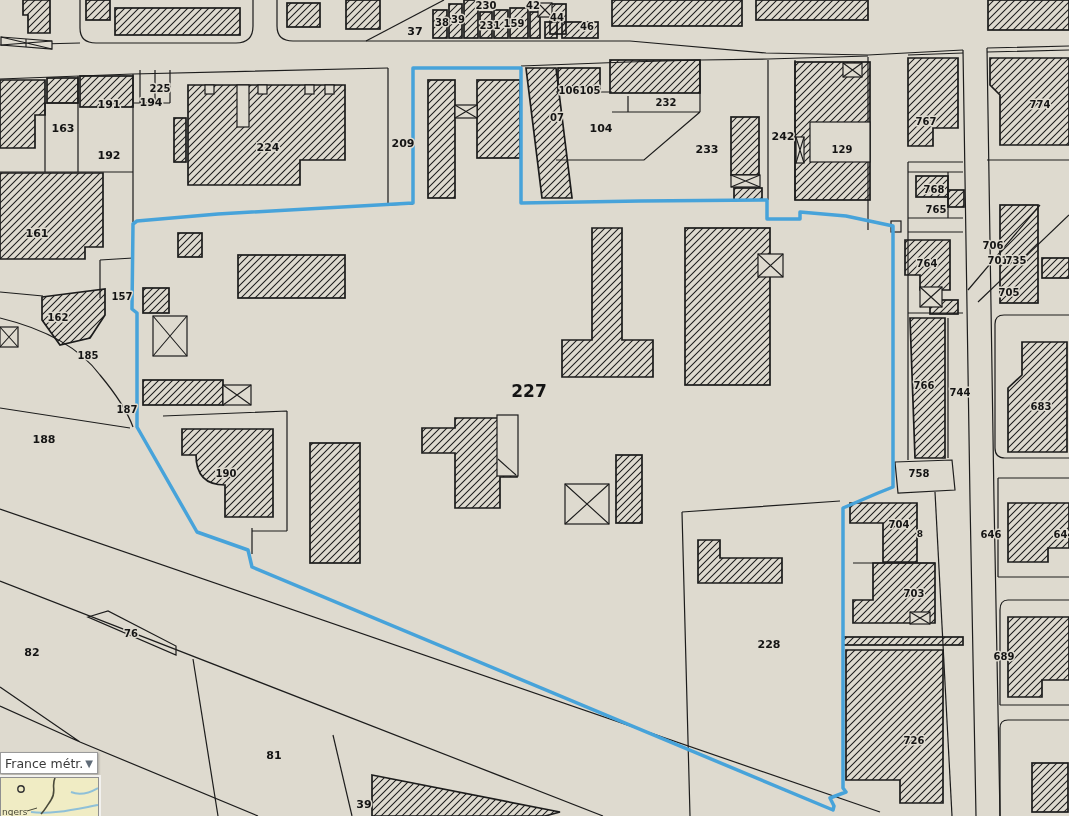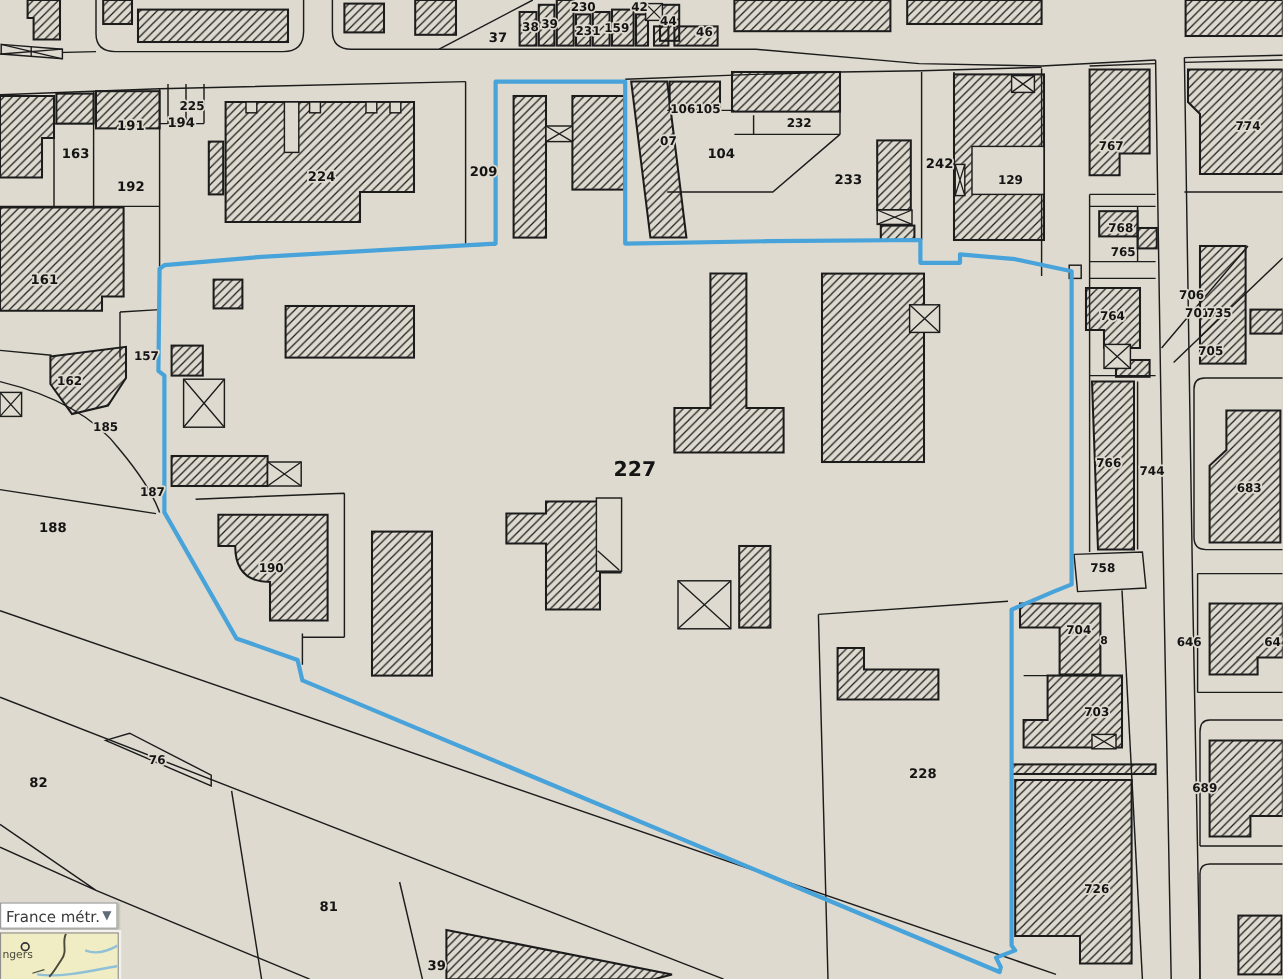--- a/index.html
+++ b/index.html
@@ -15,21 +15,21 @@
   text.s10{font-size:10px;}
   text.s9{font-size:9px;}
   text.big{font-size:17px;stroke-width:4px;}
   .widget{position:absolute;left:0;top:752px;width:110px;}
   .dropdown{position:absolute;left:0;top:0;width:96px;height:20px;background:#ffffff;border:1px solid #9a9a9a;
     box-shadow:1px 1px 2px rgba(0,0,0,.25);display:flex;align-items:center;cursor:pointer;}
   .dropdown .val{flex:1;font-size:12.5px;color:#3a3a3a;padding-left:4px;white-space:nowrap;overflow:hidden;}
   .dropdown .arrow{font-size:10px;color:#5f6b77;padding:0 4px 0 2px;}
   .minimap{position:absolute;left:0;top:25px;width:97px;height:39px;background:#f0ecc4;border:1px solid #8f8f8f;
     box-shadow:0 0 0 2px #f2f1ee;overflow:hidden;}
-  .minimap .place{position:absolute;left:1px;bottom:16px;font-size:9px;color:#4a4a3a;line-height:9px;}
+  .minimap .place{position:absolute;left:1px;bottom:0px;font-size:9px;color:#4a4a3a;line-height:9px;}
 </style>
 </head>
 <body>
 
 <div class="stage">
 <svg class="map" width="1069" height="816" viewBox="0 0 1069 816">
   <defs>
     <pattern id="hatch" width="7" height="7" patternUnits="userSpaceOnUse">
       <path d="M0,7 L7,0 M-1.75,1.75 L1.75,-1.75 M5.25,8.75 L8.75,5.25" stroke="#1c1c1c" stroke-width="1.05" fill="none"></path>
     </pattern>

